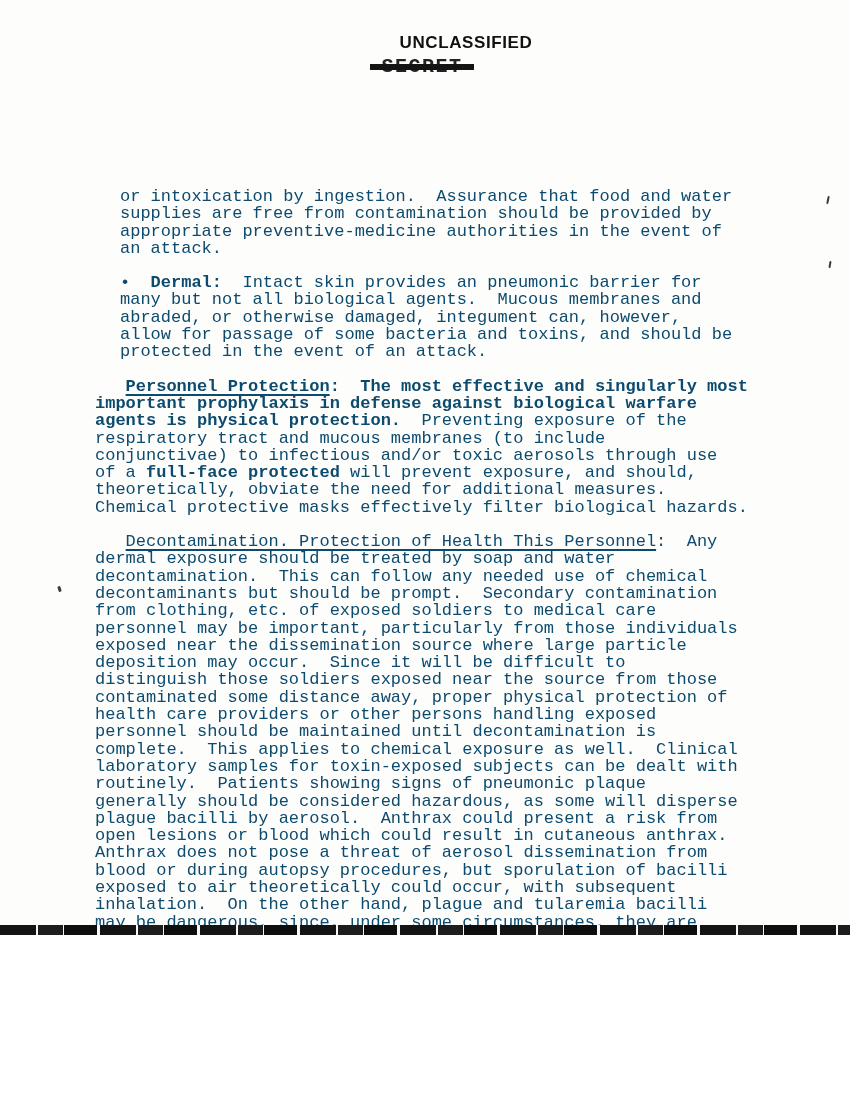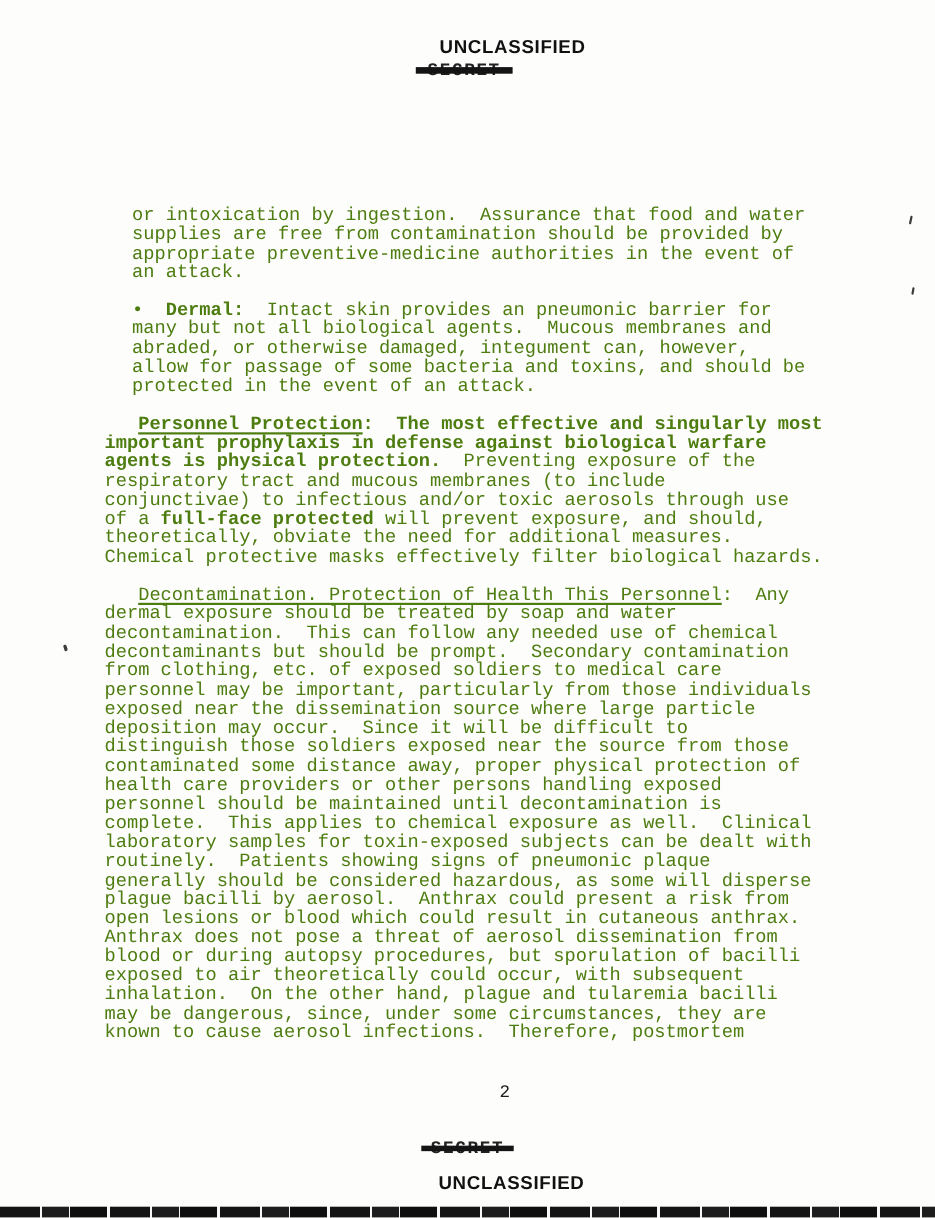--- a/index.html
+++ b/index.html
@@ -1,19 +1,19 @@
 <!DOCTYPE html>
 <html><head>
 <meta charset="utf-8">
 <style>
   html, body { margin: 0; padding: 0; background: #ffffff; }
   .page {
     position: relative;
     width: 850px;
-    height: 1107px;
+    height: 935px;
     background: #fdfdfc;
     overflow: hidden;
     font-family: "Liberation Mono", monospace;
     color: #1b1b1b;
   }
   .classification {
     position: absolute;
     left: 0;
     width: 100%;
     text-align: center;
@@ -32,21 +32,21 @@
     width: 100%;
     text-align: center;
   }
   .stamp-top-pos { top: 55px; transform: translateX(-3px); }
   .stamp-bottom-pos { top: 1035px; }
   .stamp {
     position: relative;
     display: inline-block;
     font-family: "Liberation Mono", monospace;
     font-weight: 700;
-    font-size: 16px;
+    font-size: 20px;
     letter-spacing: 1.5px;
     color: #222;
     padding: 0 2px;
   }
   .stamp::after {
     content: "";
     position: absolute;
     left: -9px;
     right: -9px;
     top: 50%;
@@ -55,21 +55,21 @@
     transform: translateY(-50%);
   }
   .stamp.stamp-b::after { height: 5px; left: -7px; right: -7px; }
 
   .doc-body {
     position: absolute;
     top: 188px;
     left: 95px;
     font-size: 17px;
     line-height: 17.3px;
-    color: #4d7c0f;
+    color: #0c4a6e;
   }
   .para {
     white-space: pre;
     margin: 0 0 17px 0;
   }
   .para.indent { margin-left: 25px; }
   .b { font-weight: 700; text-align: right; }
   .u { text-decoration: underline; text-underline-offset: 3px; text-decoration-thickness: 1.5px; }
 
   .page-num {

